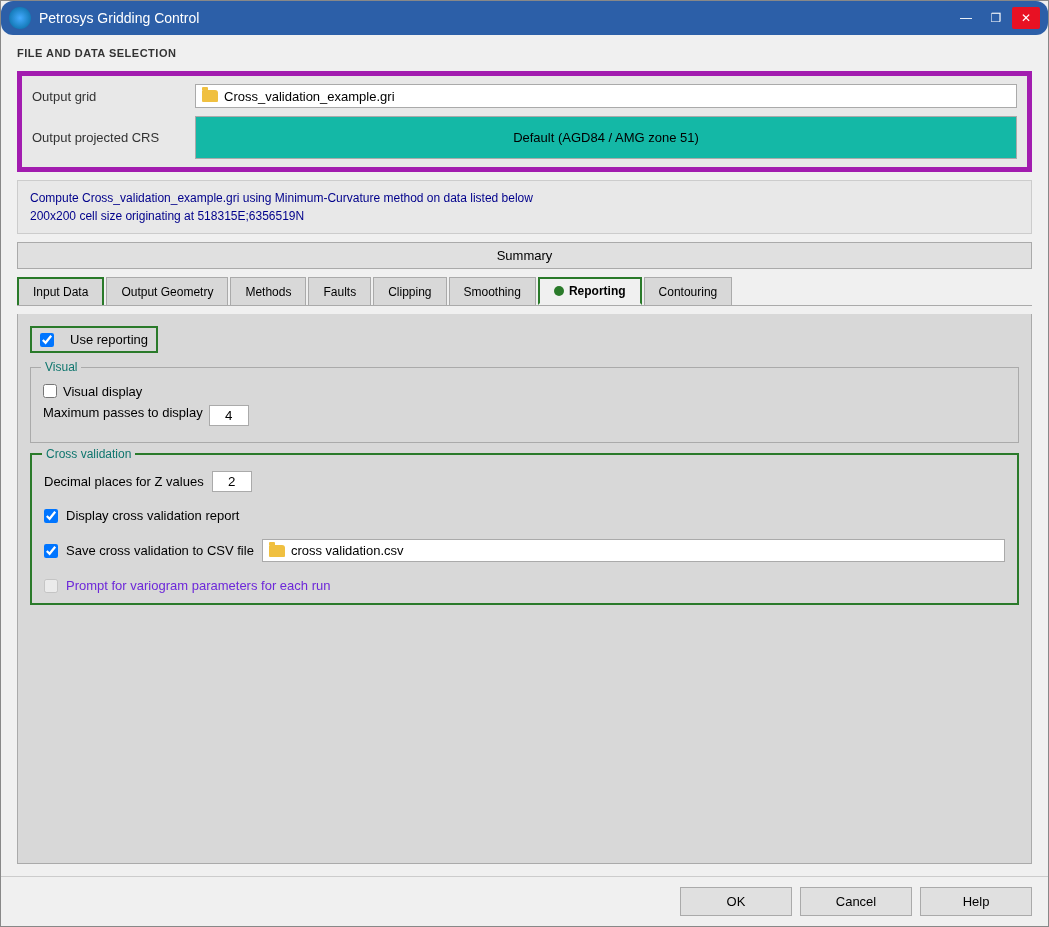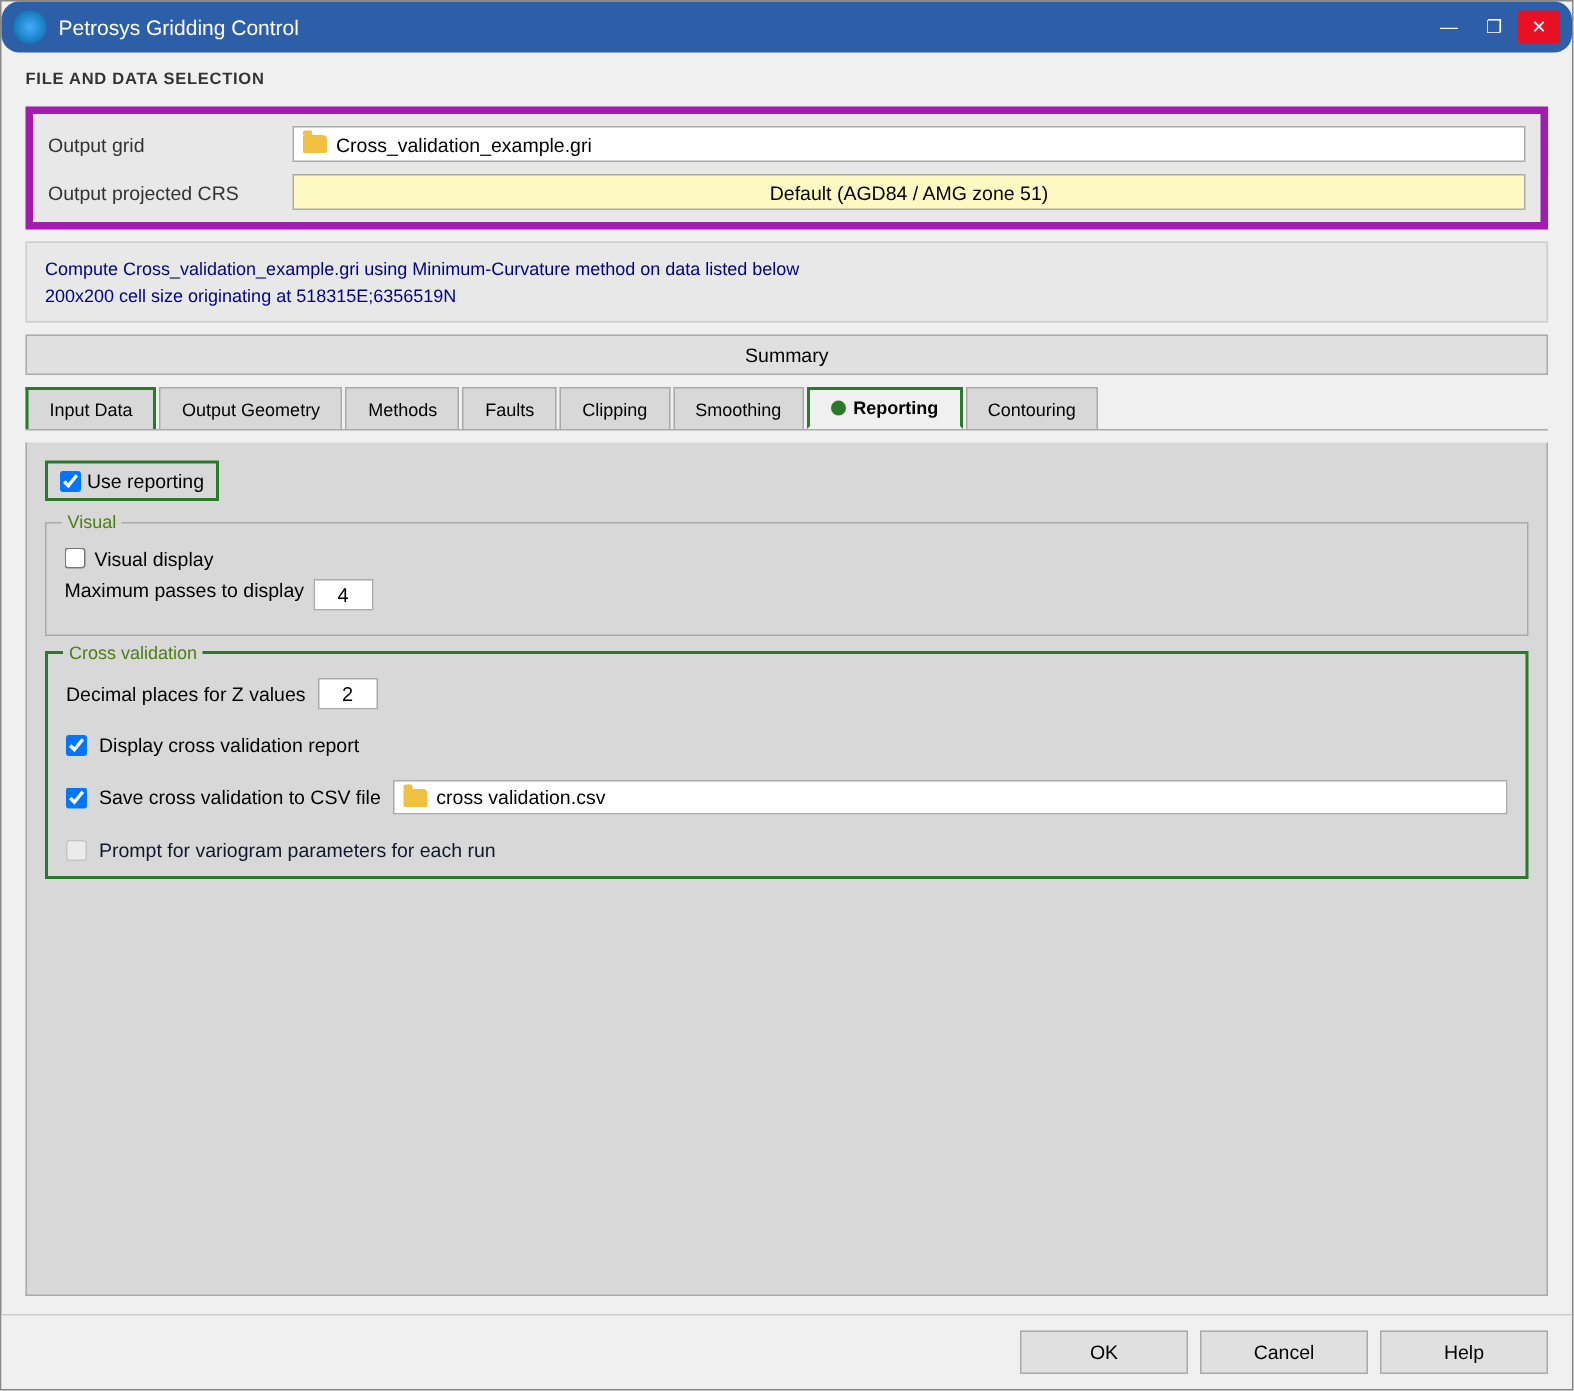--- a/index.html
+++ b/index.html
@@ -106,24 +106,24 @@
       flex: 1;
       background: white;
       border: 1px solid #aaa;
       padding: 3px 6px;
       display: flex;
       align-items: center;
       gap: 6px;
       min-height: 24px;
     }
     .field-input-readonly {
-      background: #fef9c3;
+      background: #14b8a6;
       border: 1px solid #aaa;
       flex: 1;
-      padding: 3px 6px;
+      padding: 13px 6px;
       text-align: left;
       min-height: 24px;
       display: flex;
       align-items: center;
       justify-content: center;
     }
     .folder-icon {
       width: 16px;
       height: 12px;
       background: #f0c040;
@@ -207,40 +207,40 @@
       padding: 12px;
       display: flex;
       flex-direction: column;
       gap: 10px;
       overflow: hidden;
     }
 
     .use-reporting-row {
       display: flex;
       align-items: center;
-      gap: 4px;
+      gap: 16px;
       border: 2px solid #2a7a2a;
       padding: 4px 8px;
       background: #d8d8d8;
       width: fit-content;
     }
 
     .fieldset-group {
       border: 1px solid #aaa;
       background: #d8d8d8;
       padding: 8px 12px 10px 12px;
       position: relative;
     }
     .fieldset-legend {
       position: absolute;
       top: -8px;
       left: 10px;
       background: #d8d8d8;
       padding: 0 4px;
-      color: #4d7c0f;
+      color: #0f766e;
       font-size: 12px;
     }
 
     .visual-section {
       margin-top: 4px;
     }
     .visual-row {
       display: flex;
       align-items: flex-start;
       gap: 6px;
@@ -277,21 +277,21 @@
     .csv-input {
       flex: 1;
       background: white;
       border: 1px solid #aaa;
       padding: 3px 6px;
       display: flex;
       align-items: center;
       gap: 6px;
     }
 
-    .disabled-text { color: #0f172a; }
+    .disabled-text { color: #6d28d9; }
 
     .bottom-bar {
       display: flex;
       justify-content: flex-end;
       padding: 10px 16px;
       gap: 8px;
       background: #f0f0f0;
       border-top: 1px solid #ccc;
       flex-shrink: 0;
     }

